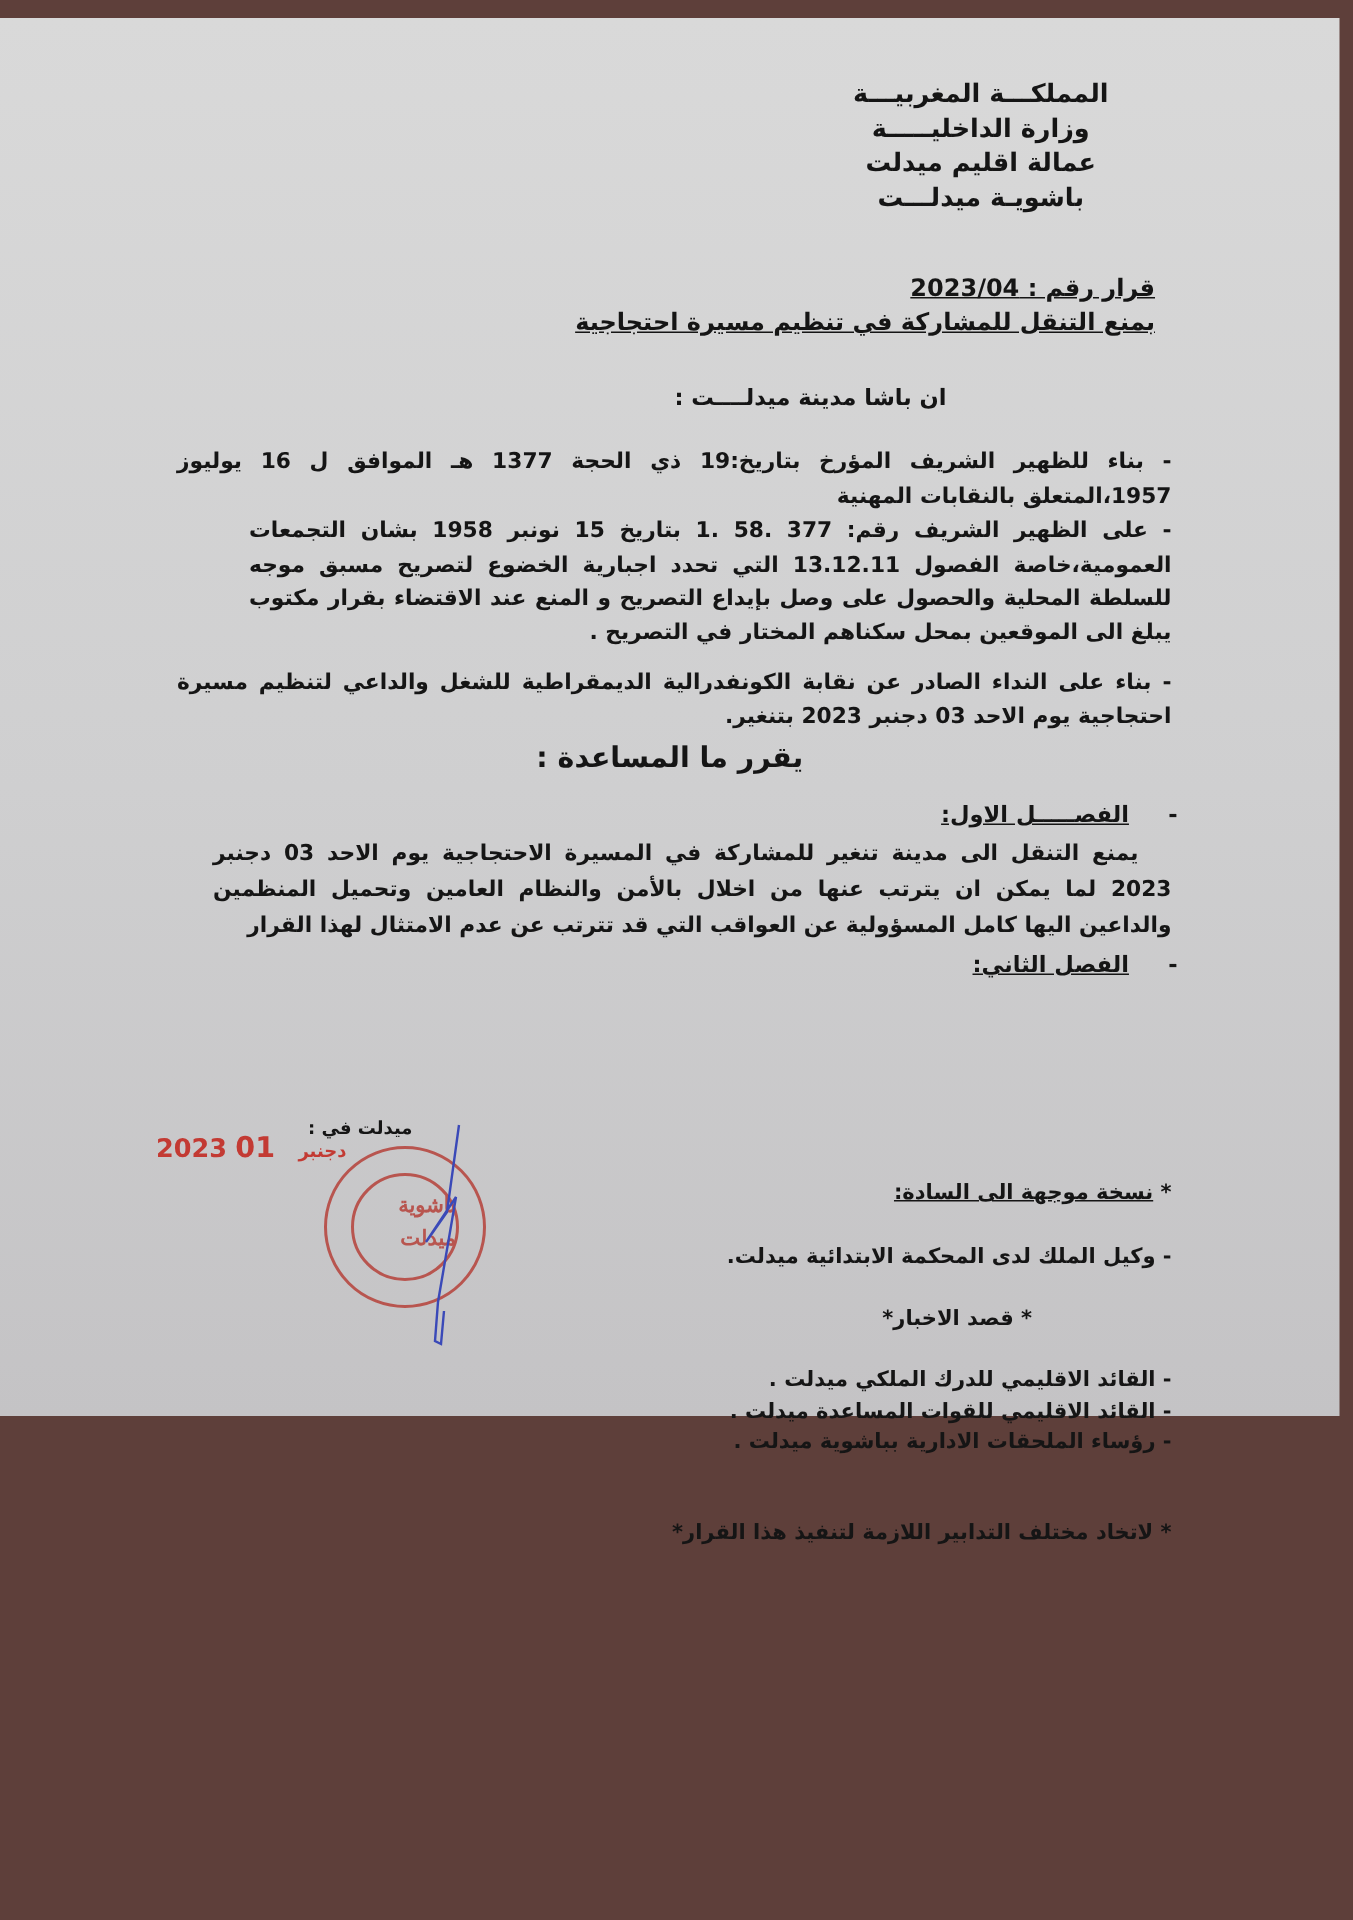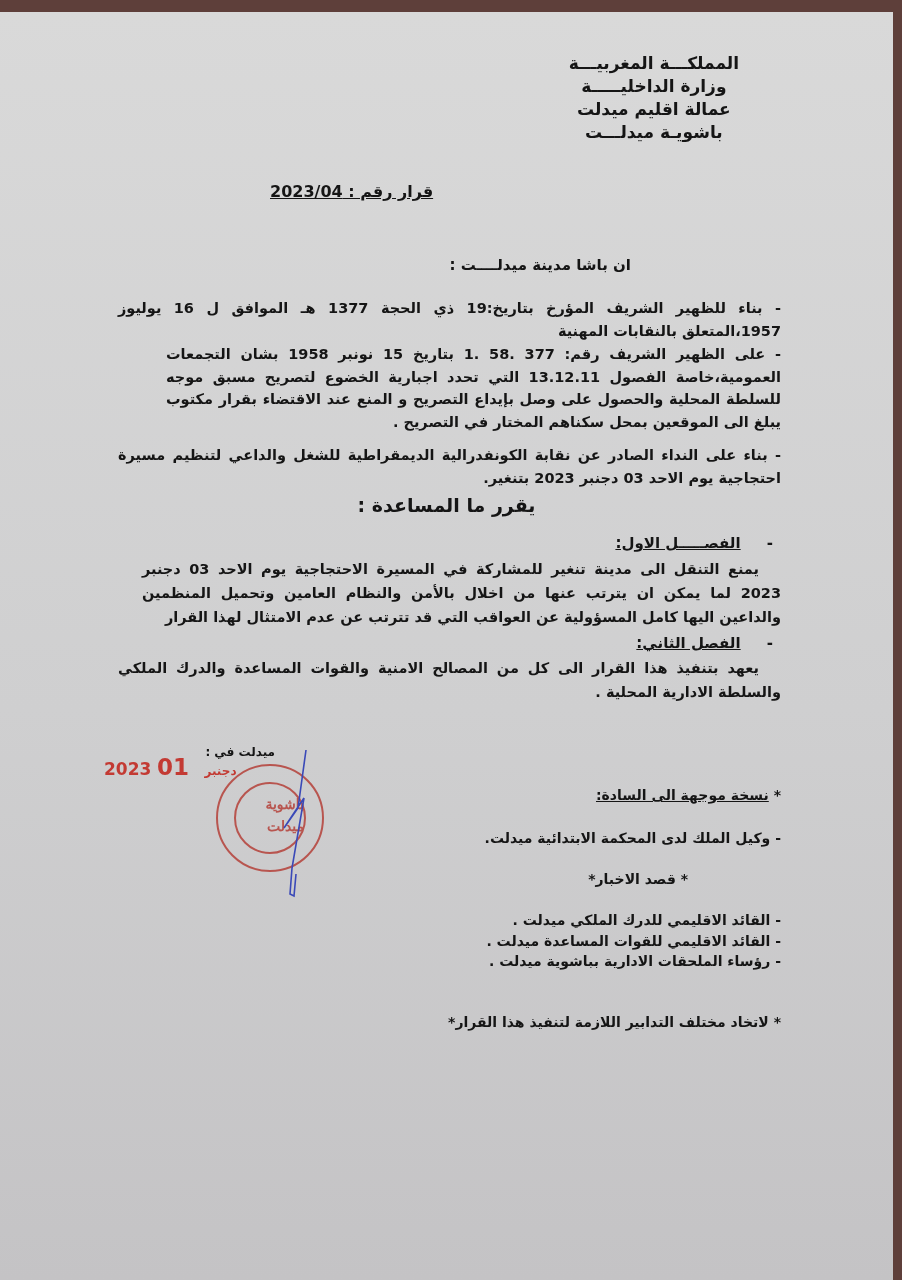--- a/index.html
+++ b/index.html
@@ -3,65 +3,66 @@
   <meta charset="utf-8">
   <style>
     html, body { margin: 0; padding: 0; }
     body {
       width: 902px; height: 1280px; overflow: hidden;
       background: #5e3f3a;
       font-family: "DejaVu Sans", sans-serif;
       position: relative;
     }
     .sheet {
-      position: absolute; left: 0; top: 12px; width: 893px; height: 1268px;
+      position: absolute; left: 0; top: 12px; width: 893px; height: 932px;
       background: linear-gradient(180deg, #d9d9d9 0%, #cfcfd0 55%, #c4c3c5 100%);
       direction: rtl; color: #151515;
     }
     .abs { position: absolute; }
     .hdr { right: 154px; top: 40px; text-align: center; font-weight: bold; font-size: 17px; line-height: 23px; }
     .hdr div { white-space: nowrap; }
-    .title { left: 270px; width: 500px; top: 168px; text-align: left; font-weight: bold; font-size: 16px; line-height: 23px; }
+    .title { left: 270px; width: 500px; top: 168px; text-align: right; font-weight: bold; font-size: 16px; line-height: 23px; }
     .title span { text-decoration: underline; }
     .intro { right: 262px; top: 244px; font-weight: bold; font-size: 15px; margin-left: 40px; }
     .para { left: 118px; right: 112px; font-weight: bold; font-size: 14.5px; line-height: 22.5px; text-align: justify; }
     .center-big { left: 0; right: 0; text-align: center; font-weight: bold; font-size: 19px; }
-    .sec-head { right: 120px; font-weight: bold; font-size: 15px; }
+    .sec-head { right: 108px; font-weight: bold; font-size: 15px; }
     .sec-head .label { text-decoration: underline; }
     .cc { right: 112px; font-weight: bold; font-size: 14px; line-height: 20.5px; }
     .cc div { white-space: nowrap; }
     .stamp {
       left: 216px; top: 752px; width: 108px; height: 108px; border-radius: 50%;
       border: 2px solid #b8554f; box-sizing: border-box;
     }
     .stamp .inner {
       position: absolute; left: 16px; top: 16px; width: 72px; height: 72px; border-radius: 50%;
       border: 2px solid #b8554f; box-sizing: border-box; 
       color: #b8554f; font-weight: bold; font-size: 14px; line-height: 22px; padding-top: 10px; font-family: Liberation Serif, serif;
     }
     .date-stamp { left: 104px; top: 742px; color: #c33a33; font-weight: bold; direction: ltr; white-space: nowrap; }
     .date-stamp .yr { font-size: 17px; }
     .date-stamp .mo { font-size: 12px; margin: 0 10px; }
-    .date-stamp .dy { font-size: 23px; letter-spacing: 4px; }
+    .date-stamp .dy { font-size: 19px; letter-spacing: 4px; }
     .sig { left: 276px; top: 736px; width: 40px; height: 150px; }
   </style>
 </head>
 <body>
 
 <div class="sheet">
 
   <div class="abs hdr">
     <div>المملكـــة المغربيـــة</div>
     <div>وزارة الداخليـــــة</div>
     <div>عمالة اقليم ميدلت</div>
     <div>باشويـة ميدلـــت</div>
   </div>
 
   <div class="abs title">
     <div><span>قرار رقم : 2023/04</span></div>
+    <div><span>بمنع التنقل للمشاركة في تنظيم مسيرة احتجاجية</span></div>
   </div>
 
   <div class="abs intro">ان باشا مدينة ميدلــــت :</div>
 
   <div class="abs para" style="top:285px;">- بناء للظهير الشريف المؤرخ بتاريخ:19 ذي الحجة 1377 هـ الموافق ل 16 يوليوز 1957،المتعلق بالنقابات المهنية</div>
   <div class="abs para" style="top:331px;margin-left:48px;">- على الظهير الشريف رقم: 377 .58 .1 بتاريخ 15 نونبر 1958 بشان التجمعات العمومية،خاصة الفصول 13.12.11 التي تحدد اجبارية الخضوع لتصريح مسبق موجه للسلطة المحلية والحصول على وصل بإيداع التصريح و المنع عند الاقتضاء بقرار مكتوب يبلغ الى الموقعين بمحل سكناهم المختار في التصريح .</div>
   <div class="abs para" style="top:432px;">- بناء على النداء الصادر عن نقابة الكونفدرالية الديمقراطية للشغل والداعي لتنظيم مسيرة احتجاجية يوم الاحد 03 دجنبر 2023 بتنغير.</div>
 
   <div class="abs center-big" style="top:482px;">يقرر ما المساعدة :</div>
 
@@ -70,21 +71,20 @@
     &nbsp;&nbsp;&nbsp;
     <span class="label">الفصـــــل الاول:</span>
   </div>
   <div class="abs para" style="top:545px; text-indent:22px; line-height:24px;margin-left:24px;">يمنع التنقل الى مدينة تنغير للمشاركة في المسيرة الاحتجاجية يوم الاحد 03 دجنبر 2023 لما يمكن ان يترتب عنها من اخلال بالأمن والنظام العامين وتحميل المنظمين والداعين اليها كامل المسؤولية عن العواقب التي قد تترتب عن عدم الامتثال لهذا القرار</div>
 
   <div class="abs sec-head" style="top:622px;">
     <span>-</span>
     &nbsp;&nbsp;&nbsp;
     <span class="label">الفصل الثاني:</span>
   </div>
-  <div class="abs para" style="top:644px; text-indent:22px; line-height:24px;">يعهد بتنفيذ هذا القرار الى كل من المصالح الامنية والقوات المساعدة والدرك الملكي والسلطة الادارية المحلية .</div>
 
   <div class="abs" style="right:618px; top:733px; font-weight:bold; font-size:12px;">ميدلت في :</div>
 
   <div class="abs date-stamp">
     <span class="yr">2023</span>
     <span class="mo">دجنبر</span>
     <span class="dy">01</span>
   </div>
 
   <div class="abs stamp">

